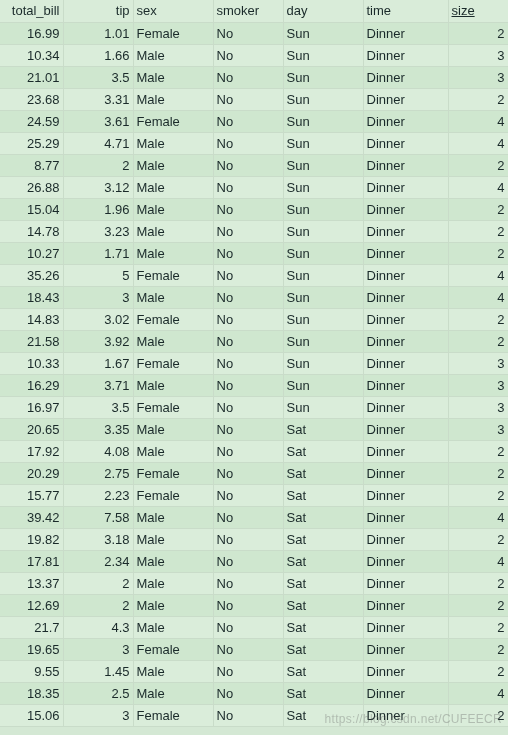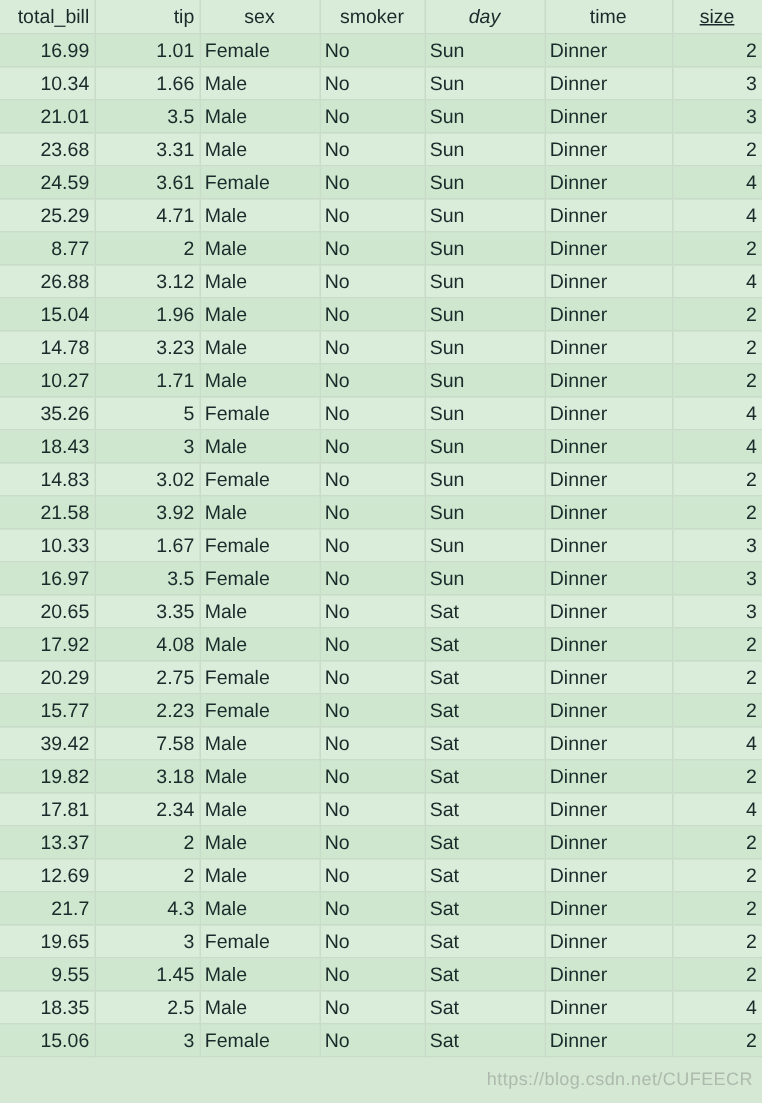--- a/index.html
+++ b/index.html
@@ -21,32 +21,32 @@
     padding: 0 3px;
     border-right: 1px solid #c9dcc9;
     border-bottom: 1px solid #c9dcc9;
     white-space: nowrap;
     overflow: hidden;
     vertical-align: middle;
     box-sizing: border-box;
   }
   .table thead th {
     font-weight: normal;
-    text-align: center;
+    text-align: left;
     background: #d9ecd9;
   }
   .table tbody tr:nth-child(odd) td  { background: #cfe7cf; }
   .table tbody tr:nth-child(even) td { background: #daedda; }
   .num { text-align: right; }
   .txt { text-align: left; }
   .c0 { width: 63px; margin-left: 24px; }
   .c1 { width: 70px; text-align: right;}
   .c2 { width: 80px; }
   .c3 { width: 70px; }
-  .c4 { width: 80px; font-style: italic; }
+  .c4 { width: 80px; }
   .c5 { width: 85px; }
   .c6 { width: 60px; text-decoration: underline; }
   .table thead th.c0,
   .table thead th.c1 { text-align: right; }
   .watermark {
     position: absolute;
     right: 6px;
     top: 712px;
     color: rgba(100,100,100,0.35);
     font-size: 12px;
@@ -218,20 +218,29 @@
       <tr>
         <td class="num">10.33</td>
         <td class="num">1.67</td>
         <td class="txt">Female</td>
         <td class="txt">No</td>
         <td class="txt">Sun</td>
         <td class="txt">Dinner</td>
         <td class="num">3</td>
       </tr>
       <tr>
+        <td class="num">16.29</td>
+        <td class="num">3.71</td>
+        <td class="txt">Male</td>
+        <td class="txt">No</td>
+        <td class="txt">Sun</td>
+        <td class="txt">Dinner</td>
+        <td class="num">3</td>
+      </tr>
+      <tr>
         <td class="num">16.97</td>
         <td class="num">3.5</td>
         <td class="txt">Female</td>
         <td class="txt">No</td>
         <td class="txt">Sun</td>
         <td class="txt">Dinner</td>
         <td class="num">3</td>
       </tr>
       <tr>
         <td class="num">20.65</td>

